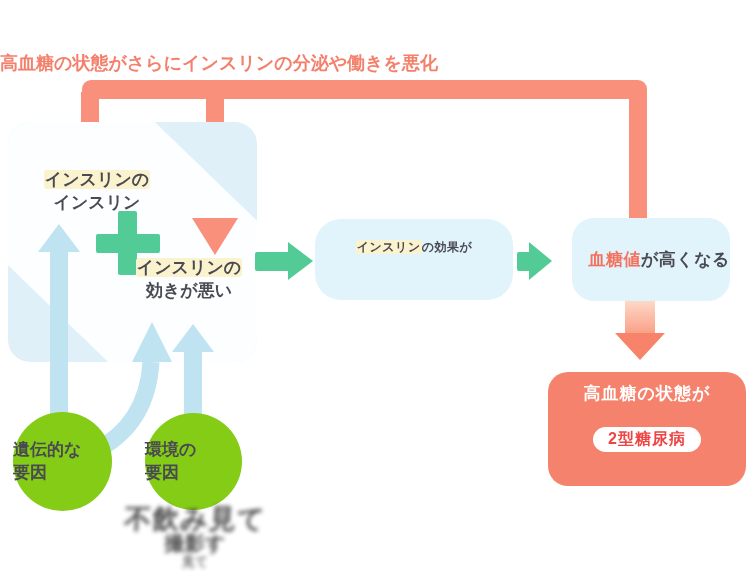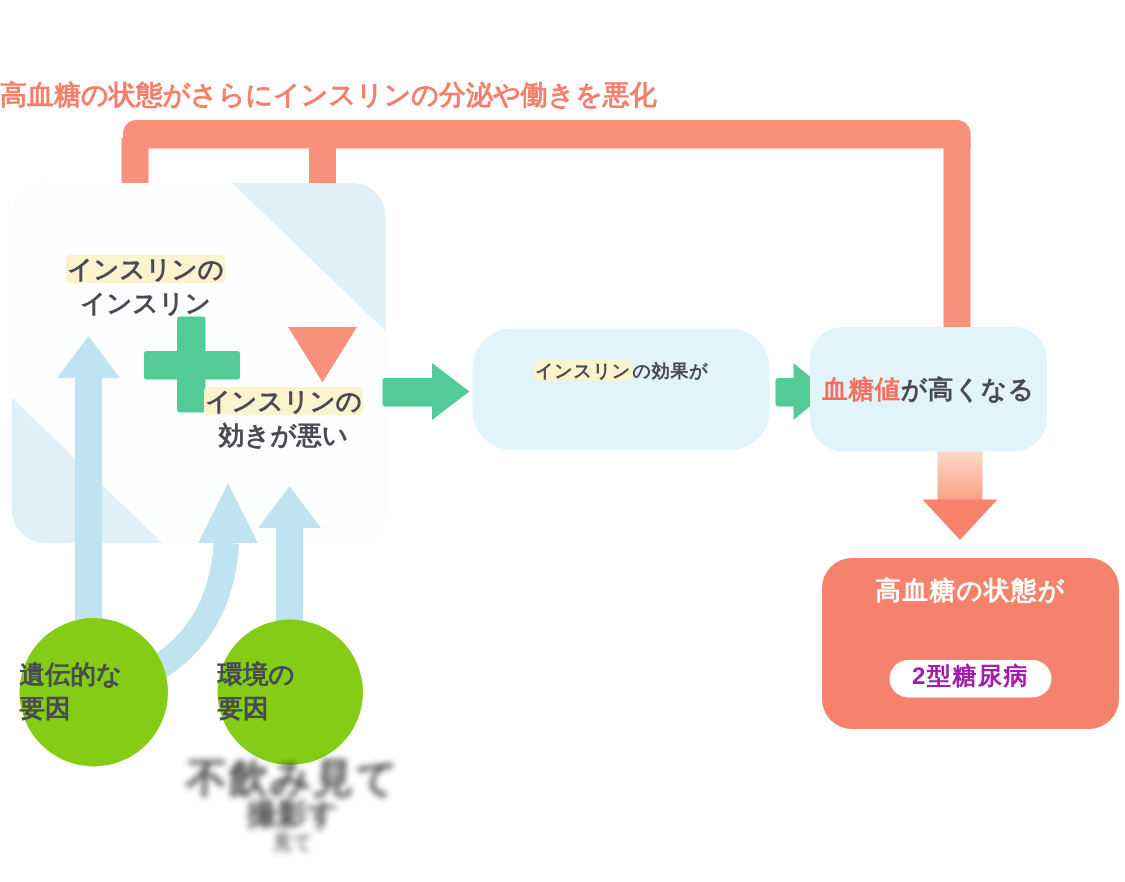--- a/index.html
+++ b/index.html
@@ -55,36 +55,36 @@
   .gA-shaft { left:255px; top:252px; width:34px; height:19px; }
   .gB-shaft { left:517px; top:252px; width:13px; height:19px; }
   .g-head { border-top:19px solid transparent; border-bottom:19px solid transparent; }
   .gA-head { left:288px; top:242px; border-left:25px solid #53cb97; }
   .gB-head { left:529px; top:242px; border-left:23px solid #53cb97; }
 
   
   .effect-box { position:absolute; left:315px; top:219px; width:198px; height:81px;
     background:#e1f3fb; border-radius:26px; text-align:center; padding-top:16px;
     font-size:12px; font-weight:600; line-height:24px; color:#4a4a52; letter-spacing:.5px; }
-  .result-box { position:absolute; left:540px; top:218px; width:158px; height:83px;
-    background:#e1f3fb; border-radius:22px; text-align:center; font-size:17px;
+  .result-box { position:absolute; left:572px; top:218px; width:158px; height:83px;
+    background:#e1f3fb; border-radius:22px; text-align:right; font-size:17px;
     font-weight:600; color:#4a4a52; line-height:83px; letter-spacing:.5px; }
   .em-salmon { color:#f4705c; }
 
   
   .down-shaft { position:absolute; left:625px; top:301px; width:30px; height:33px;
     background:linear-gradient(#fcd9c8,#fa9f85); }
   .down-head { left:615px; top:333px; border-left:25px solid transparent;
     border-right:25px solid transparent; border-top:27px solid #f8836b; }
 
   
   .outcome-box { position:absolute; left:548px; top:372px; width:198px; height:114px;
     background:#f5826d; border-radius:20px; text-align:center; padding-top:11px;
     color:#ffffff; font-size:17px; font-weight:bold; line-height:22px; letter-spacing:1px; }
-  .badge { display:inline-block; margin-top:13px; background:#ffffff; color:#a21caf;
+  .badge { display:inline-block; margin-top:0; background:#ffffff; color:#ef4444;
     border-radius:999px; padding:2px 15px 3px; font-size:16px; font-weight:bold;
     letter-spacing:1px; line-height:20px; }
 
   
   .garble { position:absolute; left:114px; top:505px; width:162px; text-align:center;
     color:#393939; filter:blur(2.2px); opacity:.92; font-weight:bold; }
   .garble .g1 { font-size:27px; line-height:28px; letter-spacing:1px; transform:skewX(-4deg); }
   .garble .g2 { font-size:20px; line-height:21px; }
   .garble .g3 { font-size:13px; line-height:15px; opacity:.8; }
 </style>

